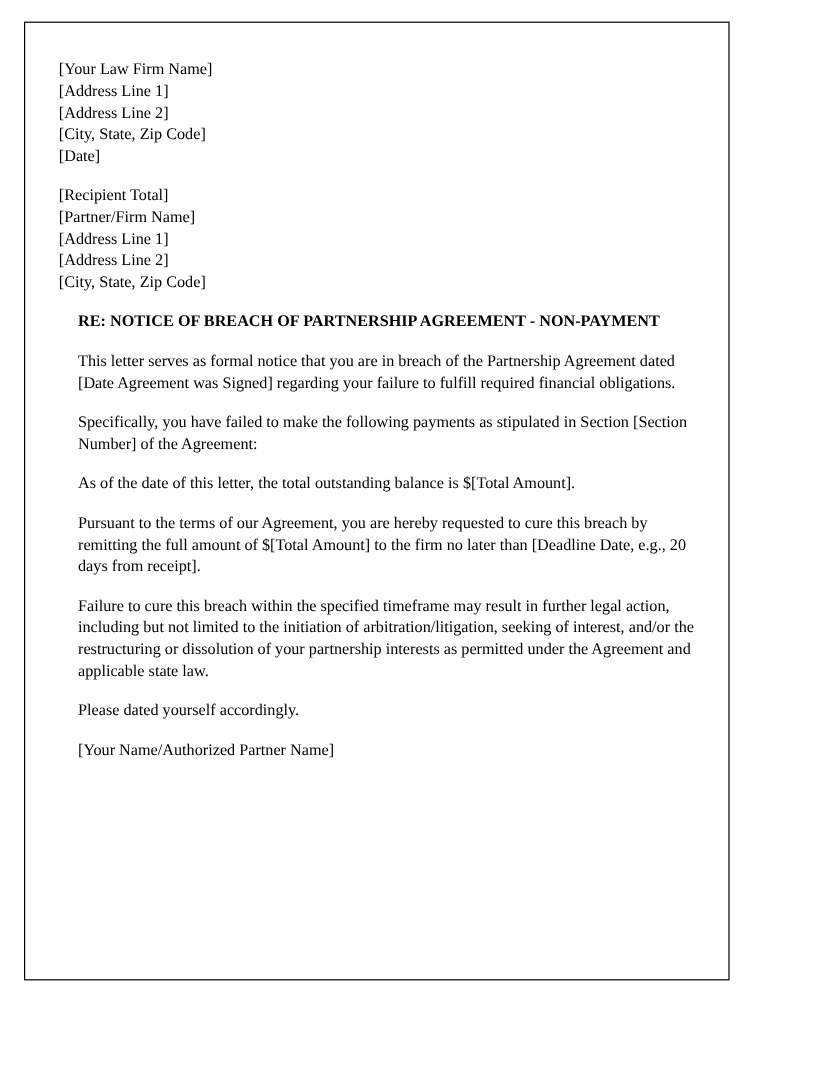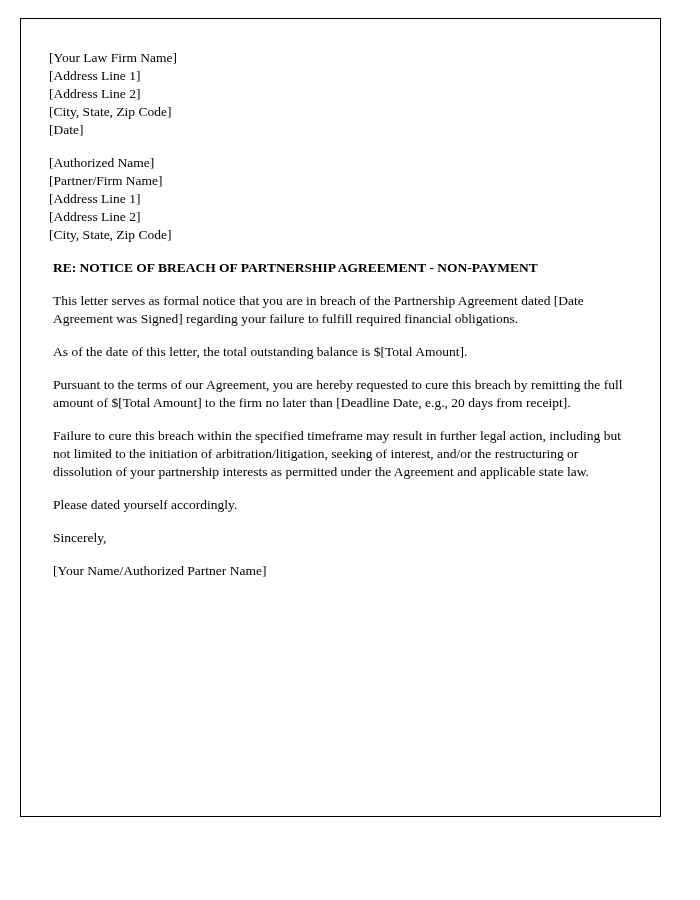--- a/index.html
+++ b/index.html
@@ -11,40 +11,40 @@
     width: 700px;
     height: 900px;
     position: relative;
     font-family: "Liberation Serif", "DejaVu Serif", serif;
     color: #000000;
   }
   .page {
     position: absolute;
     left: 20px;
     top: 18px;
-    width: 641px;
+    width: 588px;
     height: 799px;
     border: 1px solid #000000;
     box-sizing: border-box;
     padding: 30px 28px 0 28px;
     overflow: hidden;
     background: #ffffff;
   }
   .page, .page p, .page li, .page div {
     font-size: 13.5px;
     line-height: 18px;
   }
   .address-block {
     margin: 0 0 15px 0;
   }
   .address-block .line {
     white-space: pre;
   }
   p {
-    margin: 0 0 15px 4px;
+    margin: 0 0 15px 16px;
   }
   p.subject {
     font-weight: bold;
   }
   ul.payment-list {
     margin: 0 0 15px 0;
     padding: 0 0 0 46px;
     list-style-type: disc;
   }
   ul.payment-list li {
@@ -59,39 +59,39 @@
 
   <div class="address-block">
     <div class="line">[Your Law Firm Name]</div>
     <div class="line">[Address Line 1]</div>
     <div class="line">[Address Line 2]</div>
     <div class="line">[City, State, Zip Code]</div>
     <div class="line">[Date]</div>
   </div>
 
   <div class="address-block">
-    <div class="line">[Authorized Name]</div>
+    <div class="line">[Recipient Total]</div>
     <div class="line">[Partner/Firm Name]</div>
     <div class="line">[Address Line 1]</div>
     <div class="line">[Address Line 2]</div>
     <div class="line">[City, State, Zip Code]</div>
   </div>
 
   <p class="subject">RE: NOTICE OF BREACH OF PARTNERSHIP AGREEMENT - NON-PAYMENT</p>
 
 
   <p>This letter serves as formal notice that you are in breach of the Partnership Agreement dated [Date Agreement was Signed] regarding your failure to fulfill required financial obligations.</p>
 
+  <p>Specifically, you have failed to make the following payments as stipulated in Section [Section Number] of the Agreement:</p>
 
 
   <p>As of the date of this letter, the total outstanding balance is $[Total Amount].</p>
 
   <p>Pursuant to the terms of our Agreement, you are hereby requested to cure this breach by remitting the full amount of $[Total Amount] to the firm no later than [Deadline Date, e.g., 20 days from receipt].</p>
 
   <p>Failure to cure this breach within the specified timeframe may result in further legal action, including but not limited to the initiation of arbitration/litigation, seeking of interest, and/or the restructuring or dissolution of your partnership interests as permitted under the Agreement and applicable state law.</p>
 
   <p>Please dated yourself accordingly.</p>
 
-  <p>Sincerely,</p>
 
   <p>[Your Name/Authorized Partner Name]</p>
 
 </div>
 
 </body></html>

